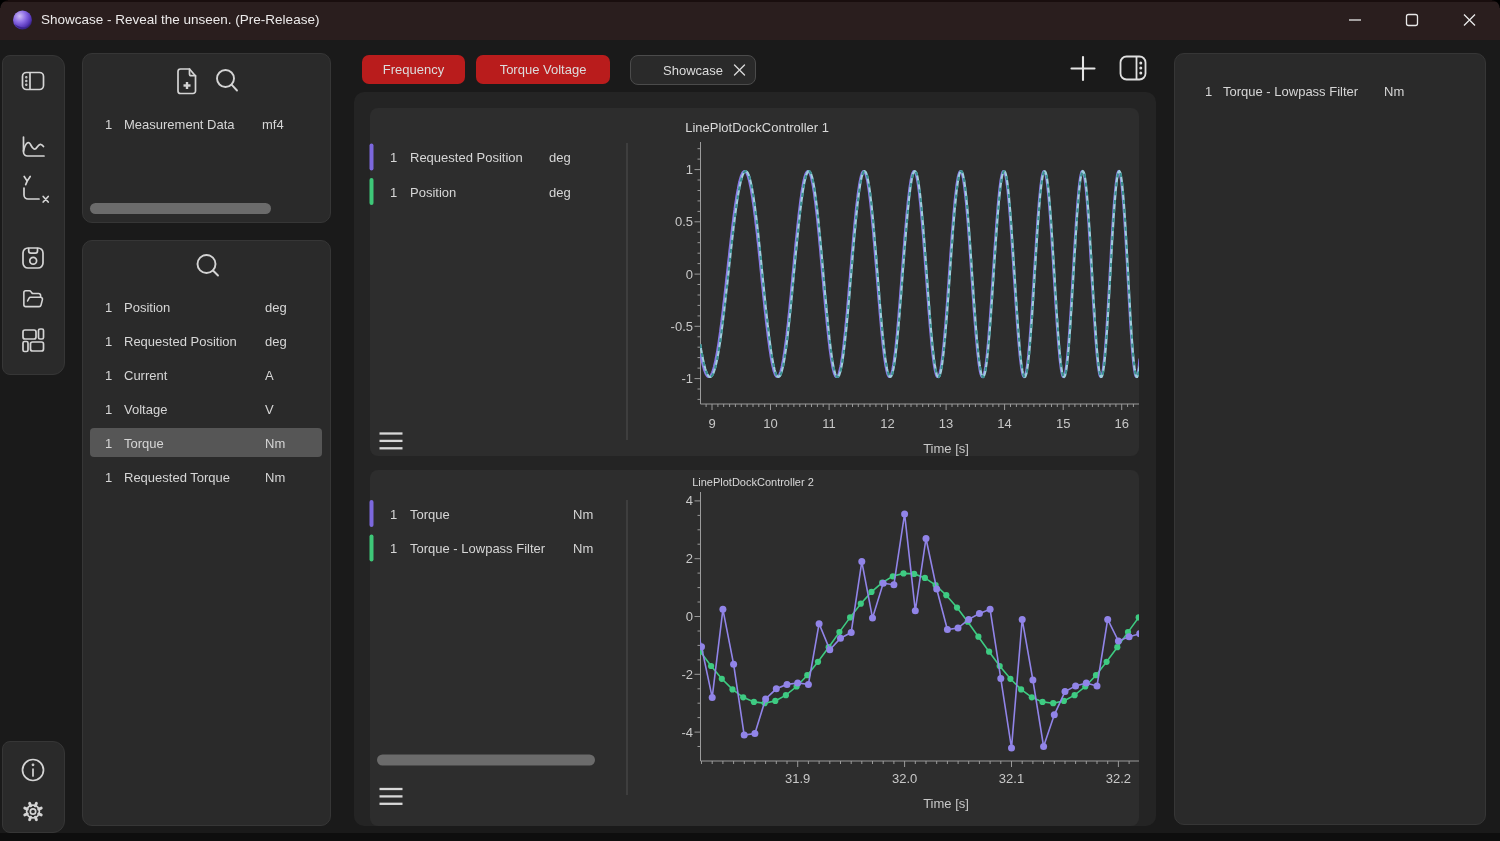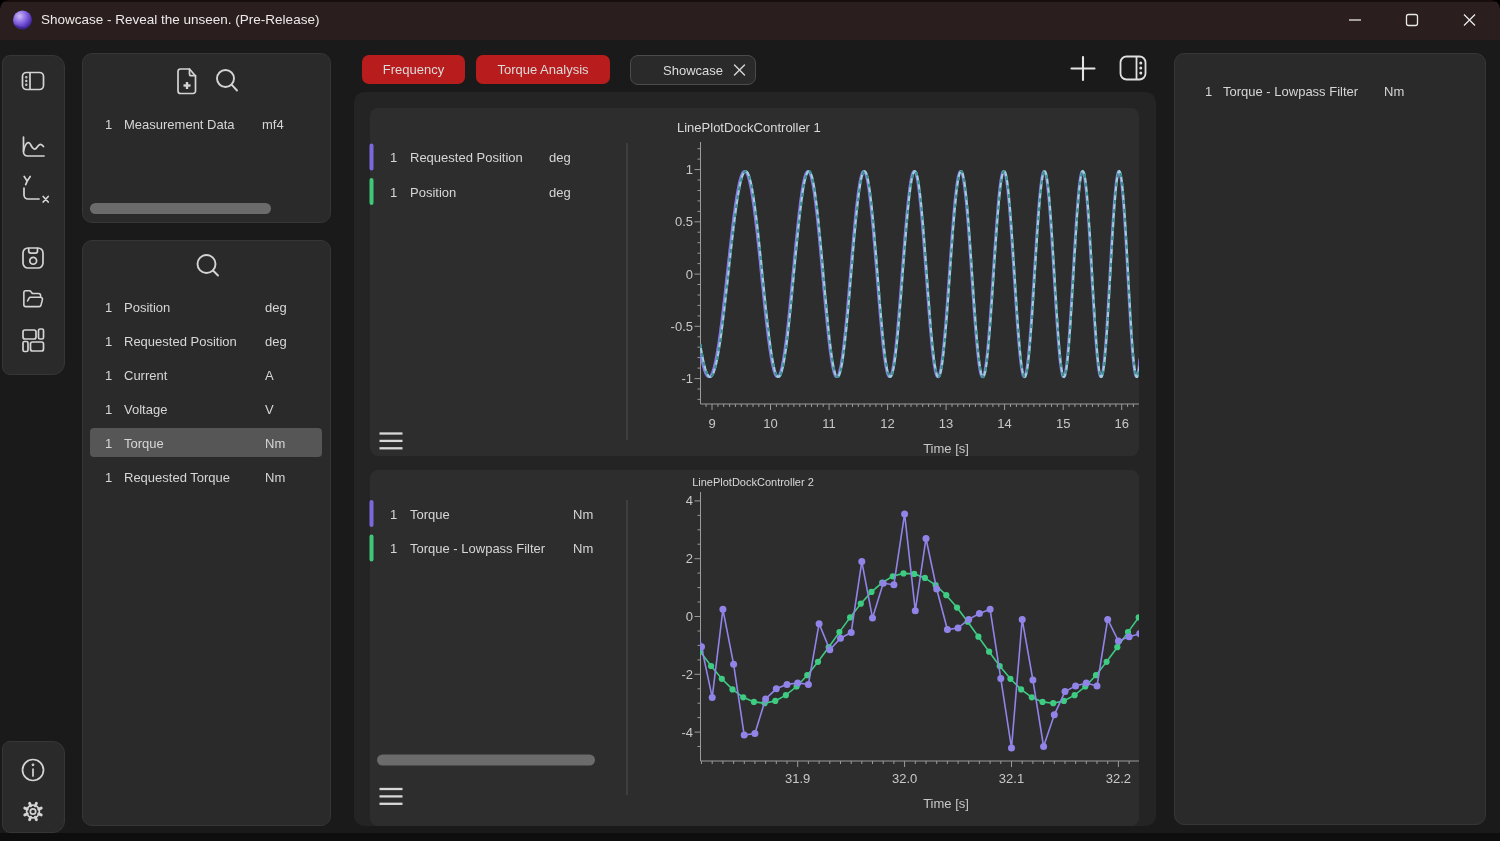--- a/index.html
+++ b/index.html
@@ -18,21 +18,21 @@
 <div class="panel" style="left:82px;top:53px;width:249px;height:170px"></div>
 <div class="panel" style="left:82px;top:240px;width:249px;height:586px"></div>
 
 <div class="abs" style="left:354px;top:92px;width:802px;height:734px;background:#242424;border-radius:10px"></div>
 <div class="abs" style="left:370px;top:108px;width:769px;height:348px;background:#2d2d2d;border-radius:8px"></div>
 <div class="abs" style="left:370px;top:470px;width:769px;height:356px;background:#2d2d2d;border-radius:8px"></div>
 
 <div class="panel" style="left:1174px;top:53px;width:312px;height:772px"></div>
 
 <div class="tab" style="left:362px;width:103px">Frequency</div>
-<div class="tab" style="left:476px;width:134px">Torque Analysis</div>
+<div class="tab" style="left:476px;width:134px">Torque Voltage</div>
 <div class="tab" style="left:630px;width:126px;height:30px;background:#2a2a2a;border:1px solid #4b4b4b;border-radius:8px;justify-content:flex-start;padding-left:32px">Showcase</div>
 
 <div class="rtxt" style="left:105px;top:117px">1</div>
 <div class="rtxt" style="left:124px;top:117px">Measurement Data</div>
 <div class="rtxt" style="left:262px;top:117px">mf4</div>
 
 <div class="abs" style="left:90px;top:428px;width:232px;height:29px;background:#565656;border-radius:4px"></div>
 <div class="rtxt" style="left:105px;top:300px">1</div>
 <div class="rtxt" style="left:124px;top:300px">Position</div>
 <div class="rtxt" style="left:265px;top:300px">deg</div>
@@ -63,21 +63,21 @@
 <div class="rtxt" style="left:410px;top:506.5px">Torque</div>
 <div class="rtxt" style="left:573px;top:506.5px">Nm</div>
 <div class="rtxt" style="left:390px;top:541px">1</div>
 <div class="rtxt" style="left:410px;top:541px">Torque - Lowpass Filter</div>
 <div class="rtxt" style="left:573px;top:541px">Nm</div>
 
 <div class="rtxt" style="left:1205px;top:84px">1</div>
 <div class="rtxt" style="left:1223px;top:84px">Torque - Lowpass Filter</div>
 <div class="rtxt" style="left:1384px;top:84px">Nm</div>
 
-<div class="abs" style="left:677px;top:120px;width:152px;text-align:left;font-size:13px;color:#d9d9d9">LinePlotDockController 1</div>
+<div class="abs" style="left:677px;top:120px;width:152px;text-align:right;font-size:13px;color:#d9d9d9">LinePlotDockController 1</div>
 <div class="abs" style="left:677px;top:476px;width:152px;text-align:center;font-size:11px;color:#d9d9d9">LinePlotDockController 2</div>
 
 <svg class="abs" style="left:0;top:0" width="1500" height="841" viewBox="0 0 1500 841" font-family="Liberation Sans, sans-serif">
     <line x1="700.5" y1="142" x2="700.5" y2="404" stroke="#9b9b9b" stroke-width="1"></line>
     <line x1="700.5" y1="404" x2="1139" y2="404" stroke="#9b9b9b" stroke-width="1"></line>
     <line x1="697.5" y1="399.4" x2="700.5" y2="399.4" stroke="#9b9b9b" stroke-width="1"></line>
     <line x1="697.5" y1="389.0" x2="700.5" y2="389.0" stroke="#9b9b9b" stroke-width="1"></line>
     <line x1="694.5" y1="378.6" x2="700.5" y2="378.6" stroke="#9b9b9b" stroke-width="1"></line>
     <line x1="697.5" y1="368.1" x2="700.5" y2="368.1" stroke="#9b9b9b" stroke-width="1"></line>
     <line x1="697.5" y1="357.6" x2="700.5" y2="357.6" stroke="#9b9b9b" stroke-width="1"></line>

